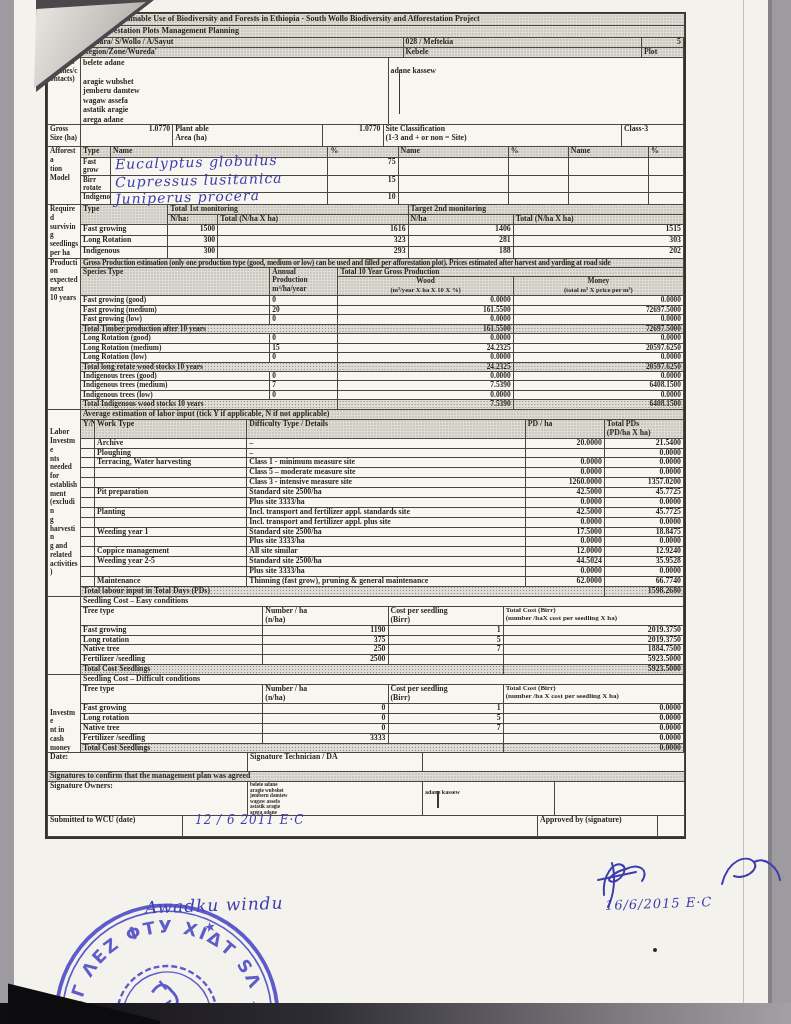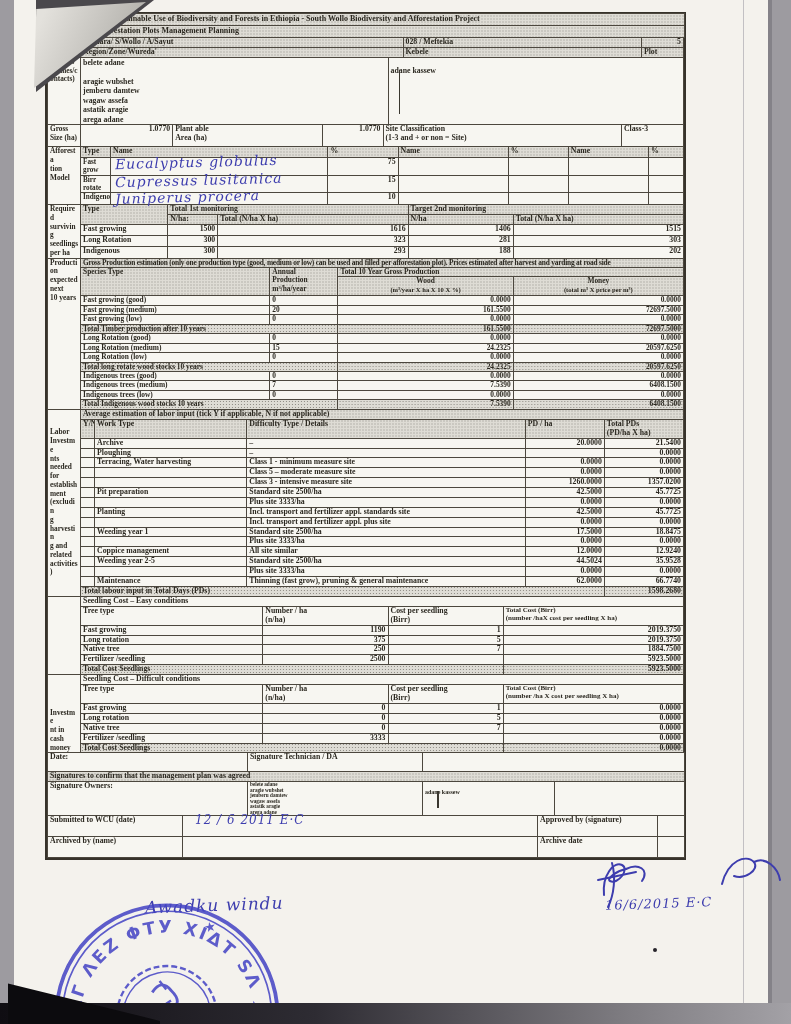--- a/index.html
+++ b/index.html
@@ -671,26 +671,20 @@
         <col style="width:120px">
         <col style="width:27px">
       </colgroup>
     <tbody>
         <tr style="height:21px">
       <td>Submitted to WCU (date)</td>
       <td class="relcell">
         <span class="hand hand-cell">12 / 6   2011    E·C</span>
       </td>
       <td>Approved by (signature)</td>
-      <td></td>
-    </tr>
-    <tr style="height:21px">
-      <td>Archived by (name)</td>
-      <td class="relcell"></td>
-      <td>Archive date</td>
       <td></td>
     </tr>
   </tbody>
     </table>
 </div>
 
 <span class="hand hand-abs" style="left:145px;top:895px;font-size:17px;transform:rotate(-2deg)">Awadku  windu</span>
 <span class="hand hand-abs" style="left:605px;top:896px;font-size:13px;transform:rotate(-2deg)">16/6/2015 E·C</span>
 
 <svg class="sig-svg" style="left:592px;top:855px" width="70" height="55" viewBox="0 0 70 55">

